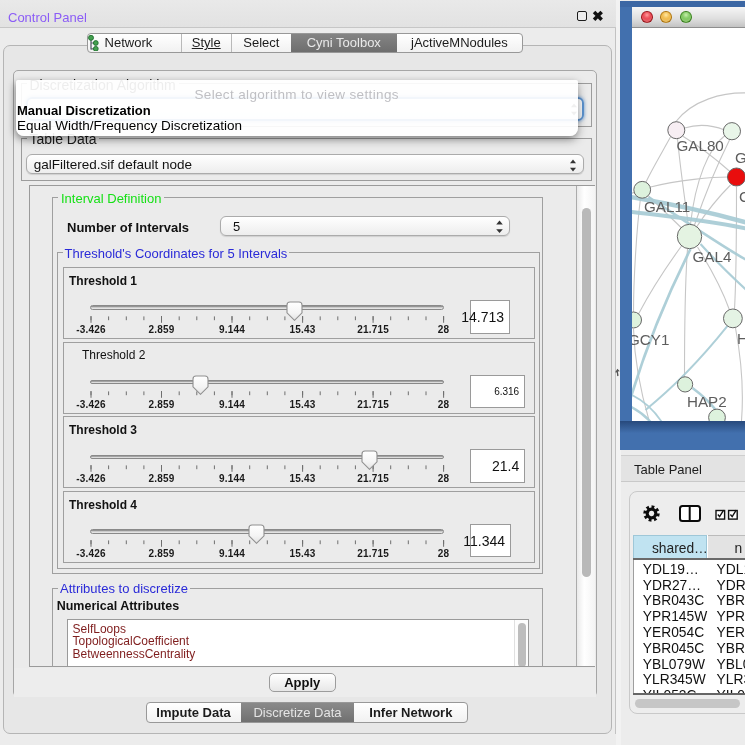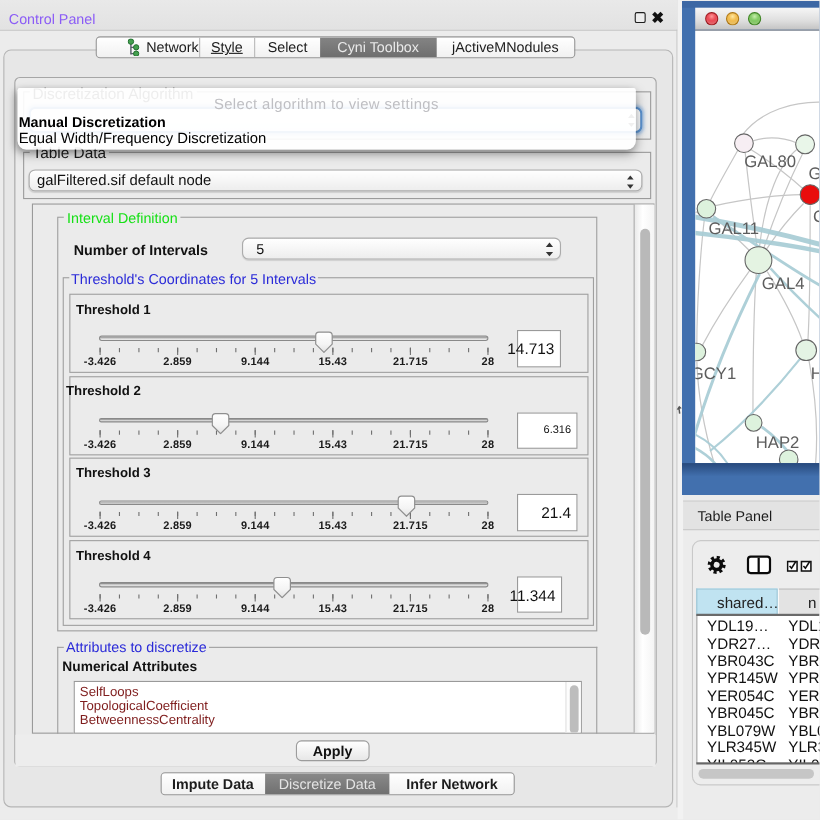--- a/index.html
+++ b/index.html
@@ -13,21 +13,21 @@
 <div class="abs" style="left:0;top:0;width:615.5px;height:734px;background:#ececec;border-right:1px solid #c2c2c2">
 </div>
 
 <div class="abs" style="left:0;top:0;width:615.5px;height:28.2px;background:linear-gradient(180deg,#e9e9e9,#e2e2e2);border-bottom:1px solid #c6c6c6"></div>
 <div class="abs" style="left:8px;top:9.5px;font-size:13px;color:#8b5cf6">Control Panel</div>
 <div class="abs" style="left:577px;top:11px;width:9.5px;height:9.5px;border:1.6px solid #1c1c1c;border-radius:2px;background:#ededed"></div>
 <div class="abs" style="left:592px;top:8px;font-size:14px;font-weight:bold;color:#111">✖</div>
 
 <div class="abs" style="left:2.5px;top:45.2px;width:609px;height:688.8px;border:1px solid #b5b5b5;border-radius:7px;background:#e7e7e7"></div>
 <div class="abs" style="left:86.6px;top:33px;width:436.7px;height:19.8px;border:1px solid #989898;border-radius:4px;background:linear-gradient(180deg,#ffffff,#f1f1f1);overflow:hidden;display:flex">
-<div style="width:93.4px;height:100%;display:flex;align-items:center;justify-content:flex-end;font-size:13px;color:#1c1c1c;"><svg width="11" height="16" viewBox="0 0 11 16" style="margin-right:6px">
+<div style="width:93.4px;height:100%;display:flex;align-items:center;justify-content:flex-start;font-size:13px;color:#1c1c1c;"><svg width="11" height="16" viewBox="0 0 11 16" style="margin-right:6px">
         <line x1="3" y1="3.5" x2="3" y2="14.6" stroke="#5a5f6b" stroke-width="1.3"></line>
         <line x1="3" y1="8" x2="7.4" y2="8" stroke="#5a5f6b" stroke-width="1.2"></line>
         <line x1="3" y1="13.8" x2="7.4" y2="13.8" stroke="#5a5f6b" stroke-width="1.2"></line>
         <circle cx="3" cy="2.8" r="2.5" fill="#44a04f" stroke="#1f6e2f" stroke-width="0.9"></circle>
         <circle cx="7.8" cy="8" r="2.4" fill="#44a04f" stroke="#1f6e2f" stroke-width="0.9"></circle>
         <circle cx="7.8" cy="13.8" r="2.4" fill="#44a04f" stroke="#1f6e2f" stroke-width="0.9"></circle>
       </svg>Network</div>
 <div style="width:50.5px;height:100%;display:flex;align-items:center;justify-content:center;font-size:13px;color:#1c1c1c;border-left:1px solid #b9b9b9;text-decoration:underline;">Style</div>
 <div style="width:60.4px;height:100%;display:flex;align-items:center;justify-content:center;font-size:13px;color:#1c1c1c;border-left:1px solid #b9b9b9;">Select</div>
 <div style="width:106.1px;height:100%;display:flex;align-items:center;justify-content:center;font-size:13px;background:linear-gradient(180deg,#848484,#6e6e6e);color:#e9e9e9;">Cyni Toolbox</div>
@@ -122,21 +122,21 @@
 <div style="position:absolute;left:61.0px;top:324.2px;width:60px;text-align:center;font-size:10px;font-weight:bold;color:#1a1a1a;letter-spacing:0.2px">-3.426</div><div style="position:absolute;left:131.5px;top:324.2px;width:60px;text-align:center;font-size:10px;font-weight:bold;color:#1a1a1a;letter-spacing:0.2px">2.859</div><div style="position:absolute;left:202.0px;top:324.2px;width:60px;text-align:center;font-size:10px;font-weight:bold;color:#1a1a1a;letter-spacing:0.2px">9.144</div><div style="position:absolute;left:272.6px;top:324.2px;width:60px;text-align:center;font-size:10px;font-weight:bold;color:#1a1a1a;letter-spacing:0.2px">15.43</div><div style="position:absolute;left:343.1px;top:324.2px;width:60px;text-align:center;font-size:10px;font-weight:bold;color:#1a1a1a;letter-spacing:0.2px">21.715</div><div style="position:absolute;left:413.6px;top:324.2px;width:60px;text-align:center;font-size:10px;font-weight:bold;color:#1a1a1a;letter-spacing:0.2px">28</div>
 <svg style="position:absolute;left:286.0px;top:300.6px" width="17" height="20" viewBox="0 0 17 20">
     <path d="M 1 4 A 3 3 0 0 1 4 1 L 13 1 A 3 3 0 0 1 16 4 L 16 11.8 L 8.5 19.3 L 1 11.8 Z" fill="url(#thg)" stroke="#8f8f8f" stroke-width="1.1"></path>
   </svg>
 <div style="position:absolute;left:470px;top:300.0px;width:40px;height:33.6px;background:#fff;border:1px solid #9a9a9a;box-sizing:border-box">
   <div style="position:absolute;right:5px;top:50%;transform:translateY(-50%);font-size:14px;color:#111">14.713</div>
 </div>
 
 <div style="position:absolute;left:62.6px;top:341.5px;width:472.9px;height:72.3px;border:1px solid #9f9f9f;background:#ebebeb">
 </div>
-<div style="position:absolute;left:60px;top:348.3px;font-size:12px;font-weight:bold;color:#111">Threshold 2</div>
+<div style="position:absolute;left:82px;top:348.3px;font-size:12px;font-weight:normal;color:#111">Threshold 2</div>
 <div style="position:absolute;left:90.4px;top:380.0px;width:353.6px;height:4.4px;border-radius:3px;border:1px solid #898989;background:linear-gradient(180deg,#787878,#c6c6c6 45%,#efefef)"></div>
 <svg style="position:absolute;left:80px;top:388.5px" width="375" height="12" viewBox="80 314 375 12">
     <line x1="91.0" y1="316.4" x2="91.0" y2="320.2" stroke="#6f6f6f" stroke-width="1"></line>
     <line x1="108.6" y1="316.4" x2="108.6" y2="320.2" stroke="#6f6f6f" stroke-width="1"></line>
     <line x1="126.3" y1="316.4" x2="126.3" y2="320.2" stroke="#6f6f6f" stroke-width="1"></line>
     <line x1="143.9" y1="316.4" x2="143.9" y2="320.2" stroke="#6f6f6f" stroke-width="1"></line>
     <line x1="161.5" y1="316.4" x2="161.5" y2="320.2" stroke="#6f6f6f" stroke-width="1"></line>
     <line x1="179.2" y1="316.4" x2="179.2" y2="320.2" stroke="#6f6f6f" stroke-width="1"></line>
     <line x1="196.8" y1="316.4" x2="196.8" y2="320.2" stroke="#6f6f6f" stroke-width="1"></line>
     <line x1="214.4" y1="316.4" x2="214.4" y2="320.2" stroke="#6f6f6f" stroke-width="1"></line>

